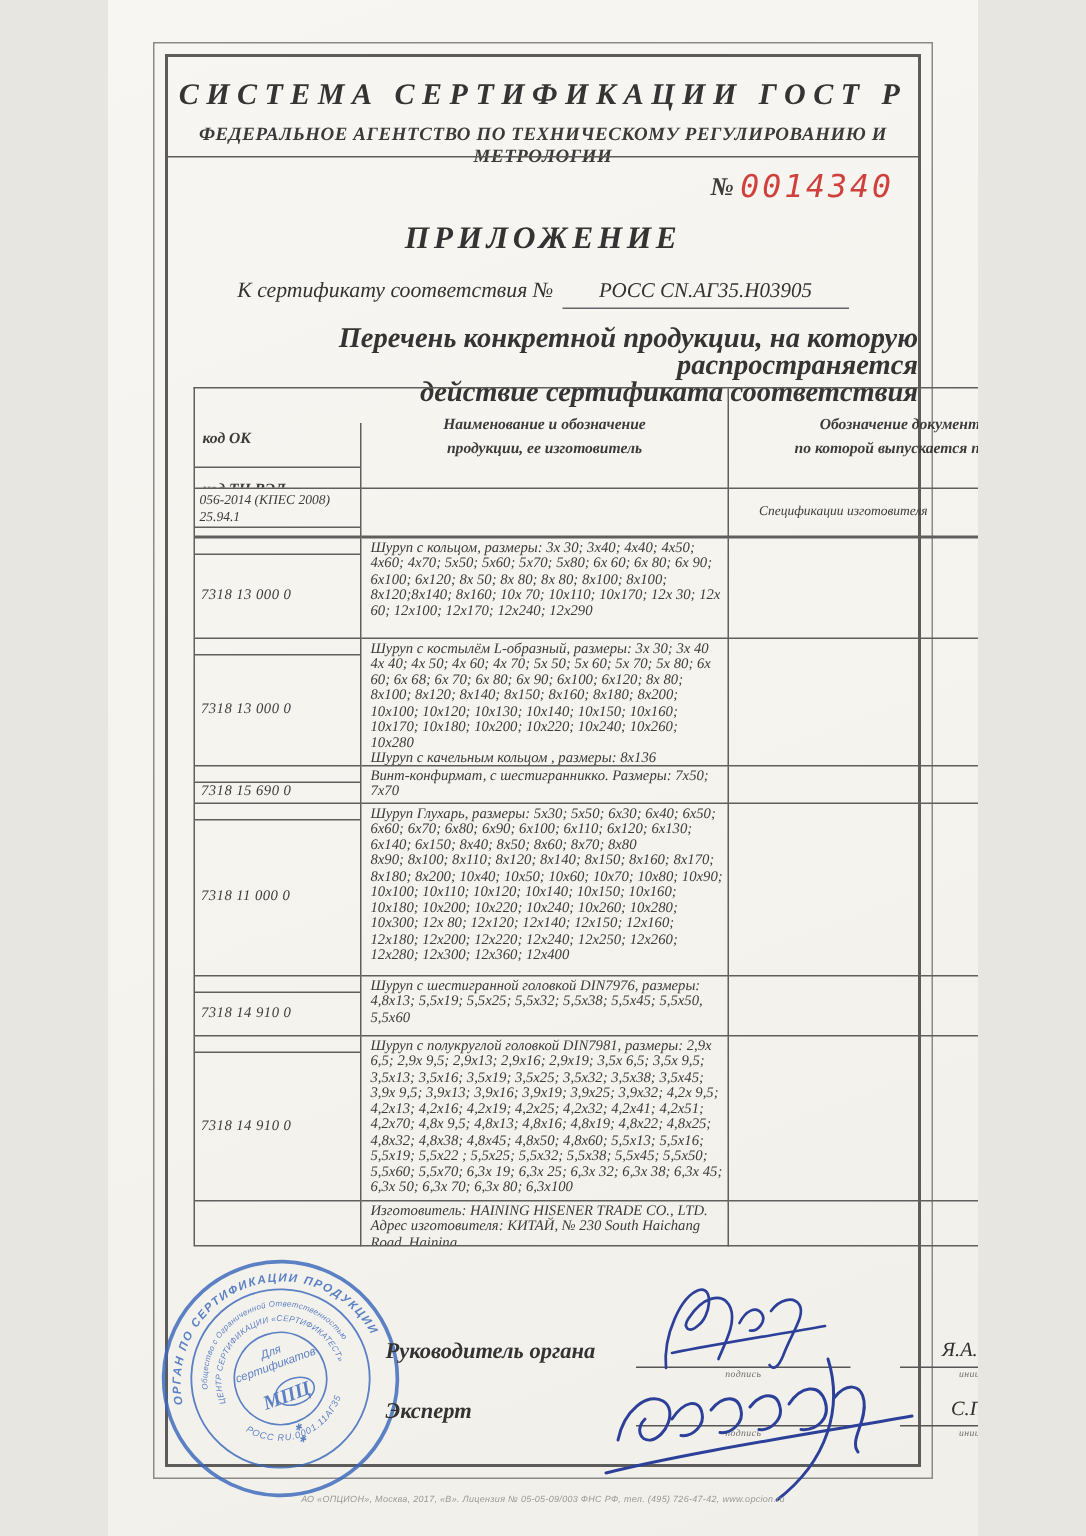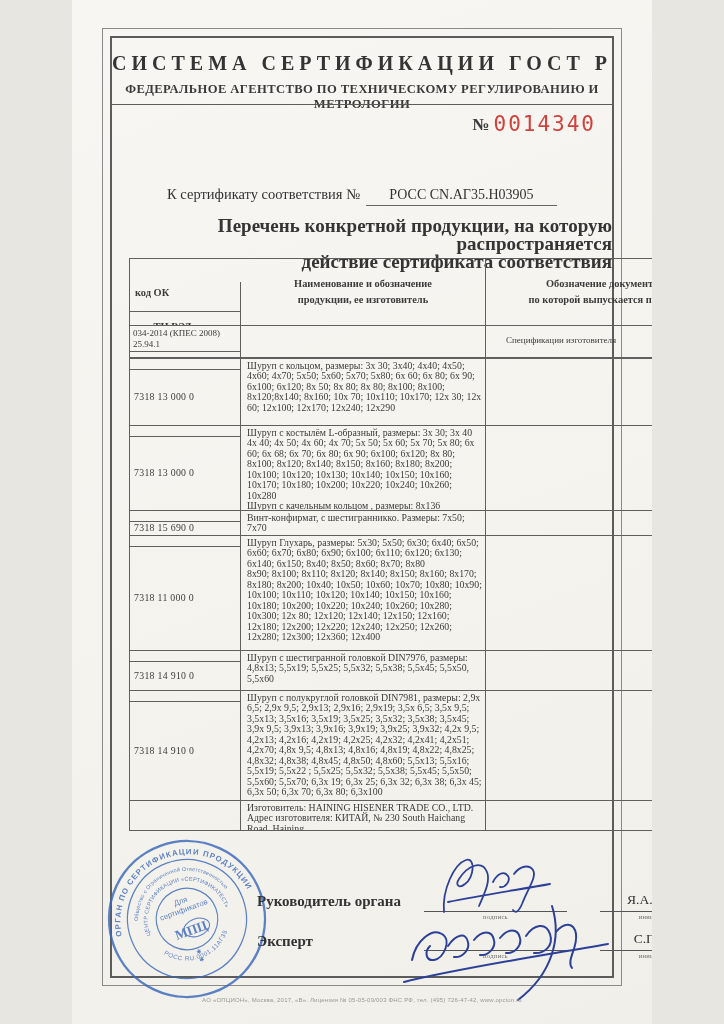--- a/index.html
+++ b/index.html
@@ -1,20 +1,20 @@
 <!DOCTYPE html>
 <html><head>
 <meta charset="utf-8">
 <style>
   html,body{margin:0;padding:0;background:#e8e6e1;}
   .page{
     position:relative;width:580px;height:1024px;margin:0 auto;
     background:linear-gradient(160deg,#f8f6f2 0%,#f5f3ee 55%,#f1efe9 100%);
     font-family:"Liberation Serif","DejaVu Serif",serif;
-    color:#2e2e2e;overflow:hidden;
+    color:#2e2e2e;overflow:hidden;font-style:italic;
   }
   .frame-outer{position:absolute;left:30px;top:28px;right:30px;bottom:38px;border:1px solid #8a8a88;}
   .frame-inner{position:absolute;left:38px;top:36px;right:38px;bottom:46px;border:2px solid #5c5c5a;}
 
   .hdr-title{position:absolute;left:40px;right:40px;top:52px;text-align:center;
     font-size:20px;font-weight:bold;letter-spacing:5px;color:#343434;}
   .hdr-sub{position:absolute;left:40px;right:40px;top:82px;text-align:center;
     font-size:12.6px;font-weight:bold;letter-spacing:.4px;color:#3a3a3a;}
   .hdr-rule{position:absolute;left:40px;right:40px;top:104px;border-top:1.5px solid #5c5c5a;}
 
@@ -89,39 +89,40 @@
 
   <div class="hdr-title">СИСТЕМА СЕРТИФИКАЦИИ ГОСТ Р</div>
   <div class="hdr-sub">ФЕДЕРАЛЬНОЕ АГЕНТСТВО ПО ТЕХНИЧЕСКОМУ РЕГУЛИРОВАНИЮ И МЕТРОЛОГИИ</div>
   <div class="hdr-rule"></div>
 
   <div class="doc-number">
     <span class="nsign">№</span>
     <span class="digits" id="blank-digits" style="color: rgb(208, 65, 61);">0014340</span>
   </div>
 
+  <div class="appendix">ПРИЛОЖЕНИЕ</div>
 
   <div class="certline">
     <span>К сертификату соответствия №</span><span class="certnum">РОСС CN.АГ35.Н03905</span>
   </div>
 
   <div class="scope">Перечень конкретной продукции,  на которую распространяется
 действие сертификата соответствия</div>
 
   <div class="cert-table" id="cert-table">
     <div class="cell c1h">
       <div class="c1h-top">код ОК</div>
       <div class="c1h-bot">код ТН ВЭД</div>
     </div>
     <div class="cell hcell">Наименование и обозначение
 продукции, ее изготовитель</div>
     <div class="cell hcell">Обозначение документации,
 по которой выпускается продукция</div>
   <div class="cell c1 thick">
-        <div class="c1r1">034-2014 (КПЕС 2008)
+        <div class="c1r1">056-2014 (КПЕС 2008)
 25.94.1</div>
       </div>
       <div class="cell c2 thick"></div>
       <div class="cell c3 thick">Спецификации изготовителя</div>
       <div class="cell c1">
         <div class="c1top"></div>
         <div class="c1val">7318 13 000 0</div>
       </div>
       <div class="cell c2">Шуруп с кольцом, размеры: 3х 30; 3х40; 4х40; 4х50; 4х60; 4х70; 5х50; 5х60; 5х70; 5х80; 6х 60; 6х 80; 6х 90; 6х100; 6х120; 8х 50; 8х 80; 8х 80; 8х100; 8х100; 8х120;8х140; 8х160; 10х 70; 10х110; 10х170; 12х 30; 12х 60; 12х100; 12х170; 12х240; 12х290</div>
       <div class="cell c3"></div>

